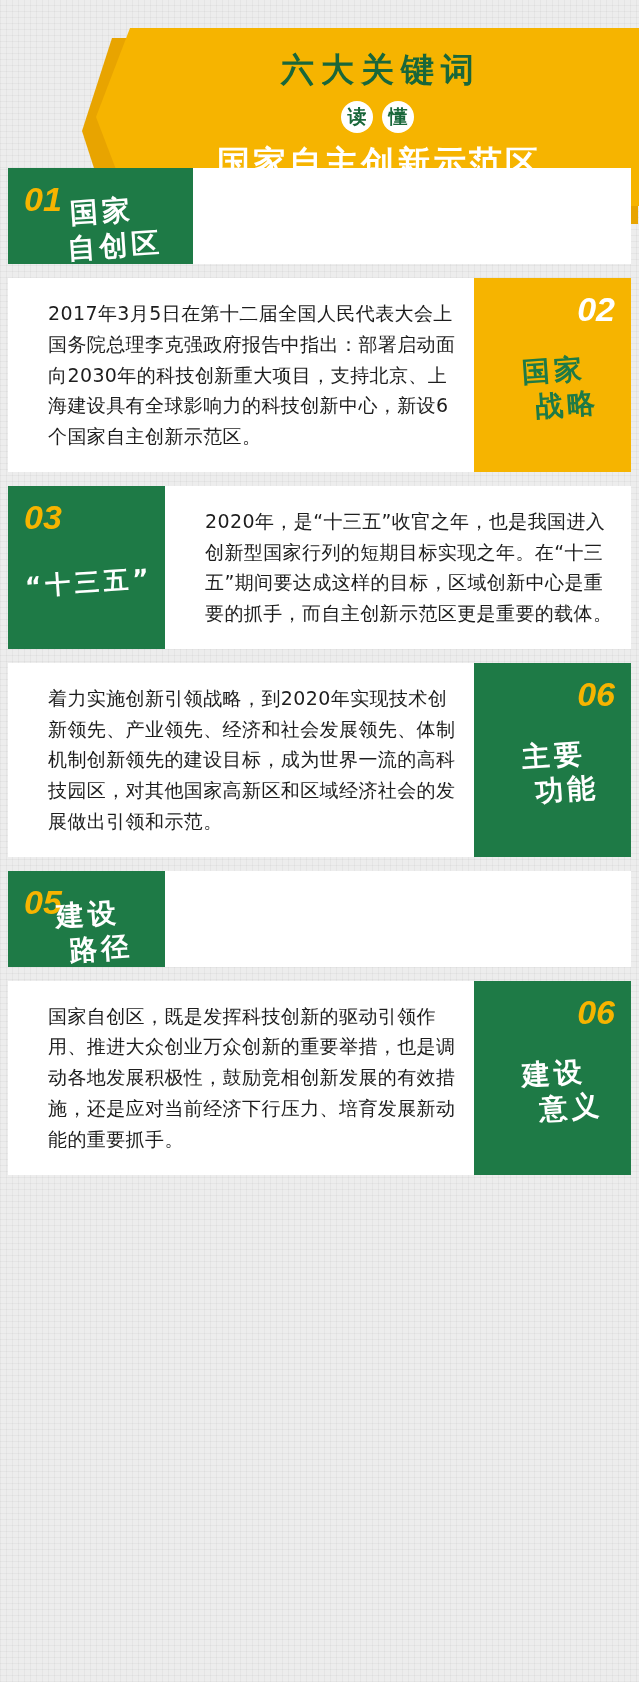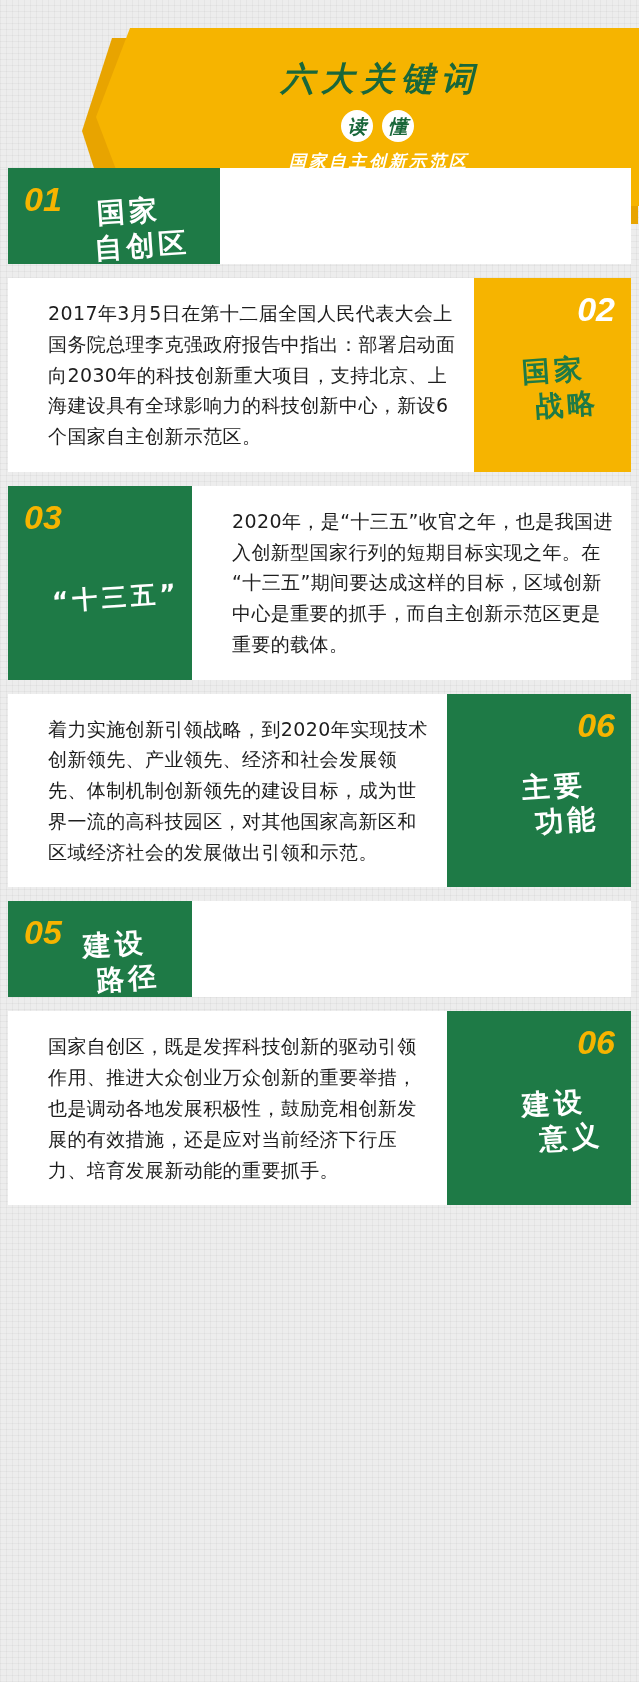--- a/index.html
+++ b/index.html
@@ -24,21 +24,20 @@
   }
 
   
   .header {
     position: relative;
     height: 168px;
     background:
       repeating-linear-gradient(0deg, rgba(0,0,0,0.035) 0px, rgba(0,0,0,0.035) 1px, rgba(0,0,0,0) 1px, rgba(0,0,0,0) 6px),
       repeating-linear-gradient(90deg, rgba(0,0,0,0.035) 0px, rgba(0,0,0,0.035) 1px, rgba(0,0,0,0) 1px, rgba(0,0,0,0) 6px),
       #ededed;
-    font-style: italic;
   }
   .banner-shadow {
     position: absolute;
     left: 82px;
     top: 38px;
     width: 556px;
     height: 186px;
     background: #e8a400;
     clip-path: polygon(30px 0, 556px 0, 556px 186px, 30px 186px, 0 93px);
   }
@@ -86,21 +85,21 @@
     color: #19673a;
     font-size: 19px;
     font-weight: bold;
     display: flex;
     align-items: center;
     justify-content: center;
     line-height: 1;
   }
   .banner-sub {
     color: #ffffff;
-    font-size: 17px;
+    font-size: 33px;
     font-weight: bold;
     letter-spacing: 3px;
     text-indent: 3px;
     line-height: 1.2;
   }
 
   
   .section {
     position: relative;
     margin: 0 8px 14px 8px;
@@ -120,21 +119,20 @@
     flex: 0 0 auto;
     width: 157px;
     background: #f6b400;
     display: flex;
     align-items: center;
     justify-content: center;
     overflow: hidden;
   }
   .label-box.green {
     background: #1e7a46;
-    padding-left: 27px;
   }
   .label-box .num {
     position: absolute;
     font-size: 34px;
     font-weight: bold;
     font-style: italic;
     line-height: 1;
   }
   .label-box.green .num {
     color: #f6b400;

